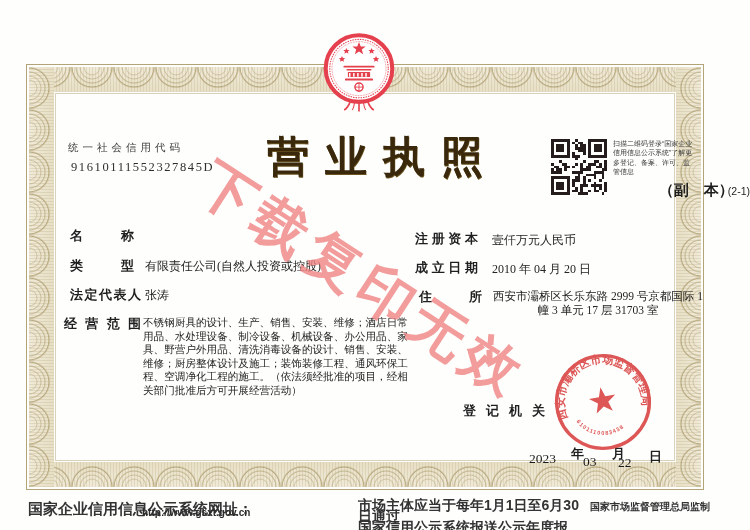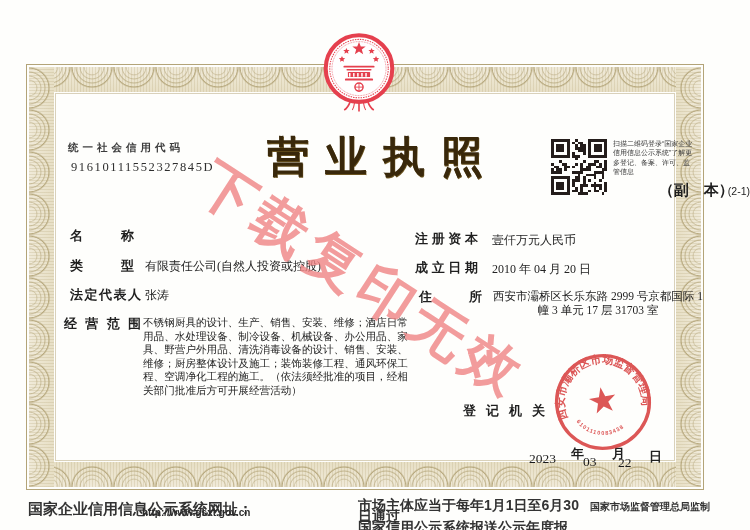--- a/index.html
+++ b/index.html
@@ -37,21 +37,21 @@
       radial-gradient(circle at 0px 50%, rgba(179,164,120,0) 7px, rgba(179,164,120,.45) 7.7px, rgba(179,164,120,0) 9px),
       repeating-linear-gradient(0deg, rgba(186,171,128,.28) 0 1px, rgba(0,0,0,0) 1px 3px),
       linear-gradient(90deg, #f0ead9, #e7dfc5);
     background-size:25px 42px,25px 42px,25px 42px,25px 42px,100% 100%,100% 100%;
   }
   .band-right { transform:scaleX(-1); }
   .frame-inner { position:absolute; left:28px; top:28px; right:28px; bottom:28px;
                  border:0.5px solid rgba(179,164,120,.5); }
 
   
-  .credit-label { left:68px; top:141px; font-size:10.5px; font-weight:700; color:#3c3c3c;
+  .credit-label { left:68px; top:141px; font-size:10.5px; font-weight:400; color:#3c3c3c;
                   letter-spacing:4px; z-index:2; }
   .credit-code  { left:71px; top:160px; font-size:12.5px; color:#2e2e2e; letter-spacing:1.6px;
                   font-family:"Liberation Serif", serif; z-index:2; }
   .doc-title { left:0; top:129px; width:750px; text-align:center; font-size:42px; font-weight:900;
                color:#39280b; letter-spacing:16px; text-indent:16px; z-index:2;
                text-shadow:0.5px 0.5px 0 #6b5420; }
   .doc-sub { left:0; top:181px; width:750px; text-align:right; font-size:15px; color:#1e1e1e;
              font-weight:600; z-index:2; }
   .copy-no { font-size:10.5px; font-weight:400; letter-spacing:0; margin-left:-6px; }
 

